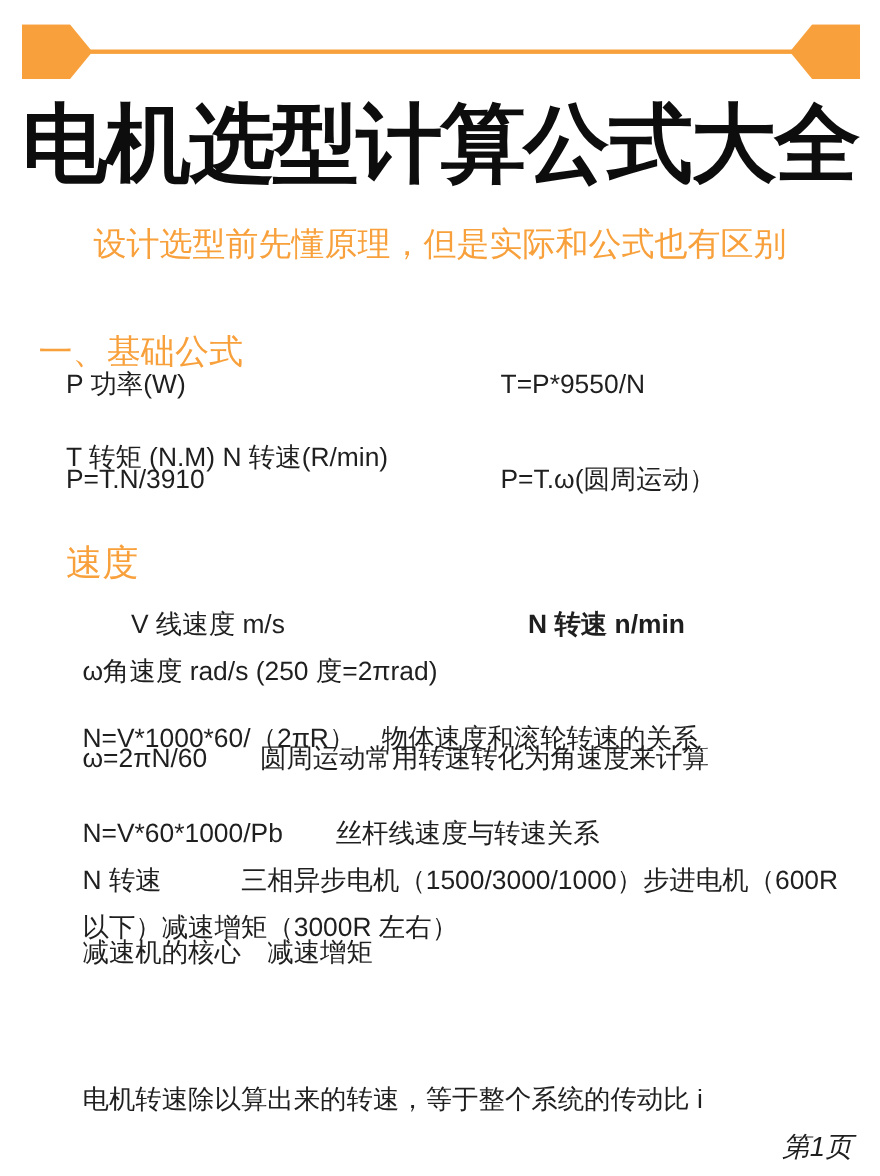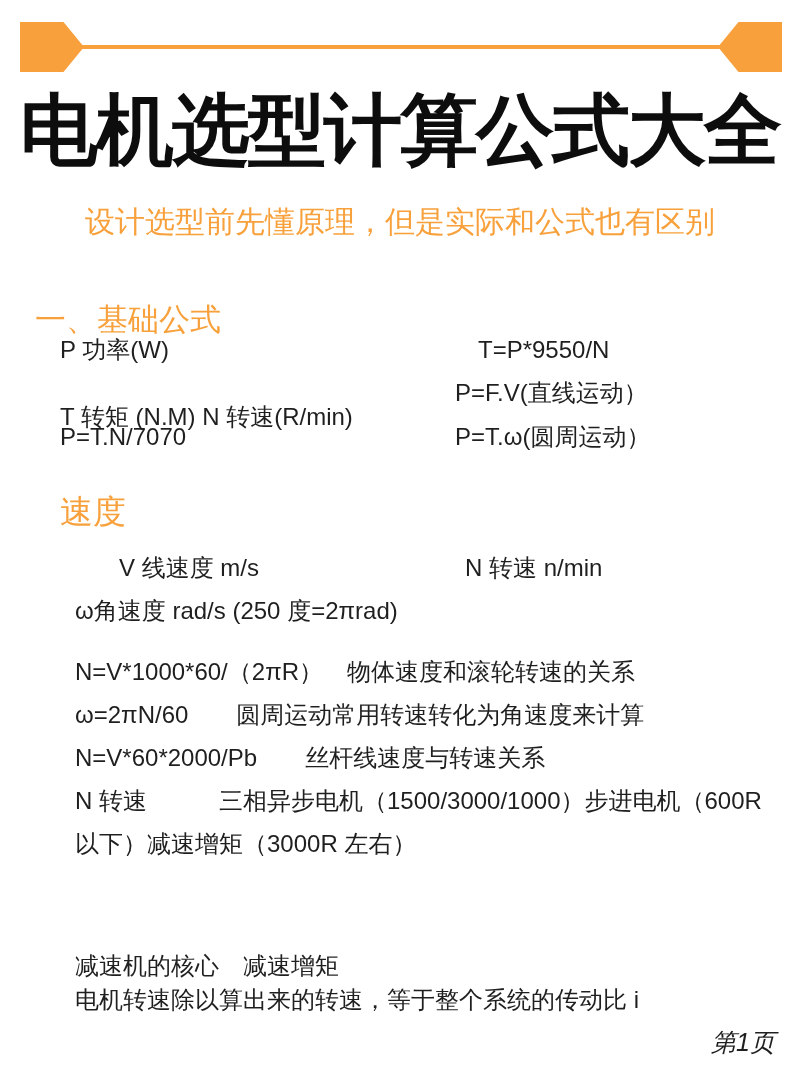--- a/index.html
+++ b/index.html
@@ -78,36 +78,35 @@
   <div class="abs pent-left"></div>
   <div class="abs deco-line"></div>
   <div class="abs pent-right"></div>
 
   <div class="abs title">电机选型计算公式大全</div>
   <div class="abs subtitle">设计选型前先懂原理，但是实际和公式也有区别</div>
 
   <div class="abs section-heading h-basic">一、基础公式</div>
 
   <div class="abs body-line" style="left:60px;  top:334px;text-align:right;">P 功率(W)</div>
-  <div class="abs body-line" style="left:478px; top:334px;">T=P*9550/N</div>
+  <div class="abs body-line" style="left:455px; top:334px;">T=P*9550/N</div>
   <div class="abs body-line" style="left:60px;  top:377px;margin-top:24px;">T 转矩 (N.M) N 转速(R/min)</div>
-  <div class="abs body-line" style="left:455px; top:377px;">P=F.V(直线运动）</div>
-  <div class="abs body-line" style="left:60px;  top:421px;">P=T.N/7070</div>
+  <div class="abs body-line" style="left:60px;  top:421px;">P=T.N/3910</div>
   <div class="abs body-line" style="left:455px; top:421px;">P=T.ω(圆周运动）</div>
 
   <div class="abs section-heading h-speed">速度</div>
 
   <div class="abs body-line" style="left:75px;  top:552px;margin-left:44px;">V 线速度 m/s</div>
-  <div class="abs body-line" style="left:465px; top:552px;">N 转速 n/min</div>
+  <div class="abs body-line" style="left:480px; top:552px;font-weight:bold;">N 转速 n/min</div>
   <div class="abs body-line" style="left:75px;  top:595px;">ω角速度 rad/s (250 度=2πrad)</div>
 
   <div class="abs body-line" style="left:75px; top:656px;">N=V*1000*60/（2πR）　物体速度和滚轮转速的关系</div>
-  <div class="abs body-line" style="left:75px; top:699px;">ω=2πN/60　　圆周运动常用转速转化为角速度来计算</div>
-  <div class="abs body-line" style="left:75px; top:742px;">N=V*60*2000/Pb　　丝杆线速度与转速关系</div>
+  <div class="abs body-line" style="left:75px; top:674px;">ω=2πN/60　　圆周运动常用转速转化为角速度来计算</div>
+  <div class="abs body-line" style="left:75px; top:742px;">N=V*60*1000/Pb　　丝杆线速度与转速关系</div>
   <div class="abs body-line" style="left:75px; top:785px;">N 转速　　　三相异步电机（1500/3000/1000）步进电机（600R</div>
   <div class="abs body-line" style="left:75px; top:828px;">以下）减速增矩（3000R 左右）</div>
 
-  <div class="abs body-line" style="left:75px; top:950px;">减速机的核心　减速增矩</div>
+  <div class="abs body-line" style="left:75px; top:851px;">减速机的核心　减速增矩</div>
   <div class="abs body-line" style="left:75px; top:984px;">电机转速除以算出来的转速，等于整个系统的传动比 i</div>
 
   <div class="abs pagenum">第1页</div>
 
 </div>
 
 </body></html>

